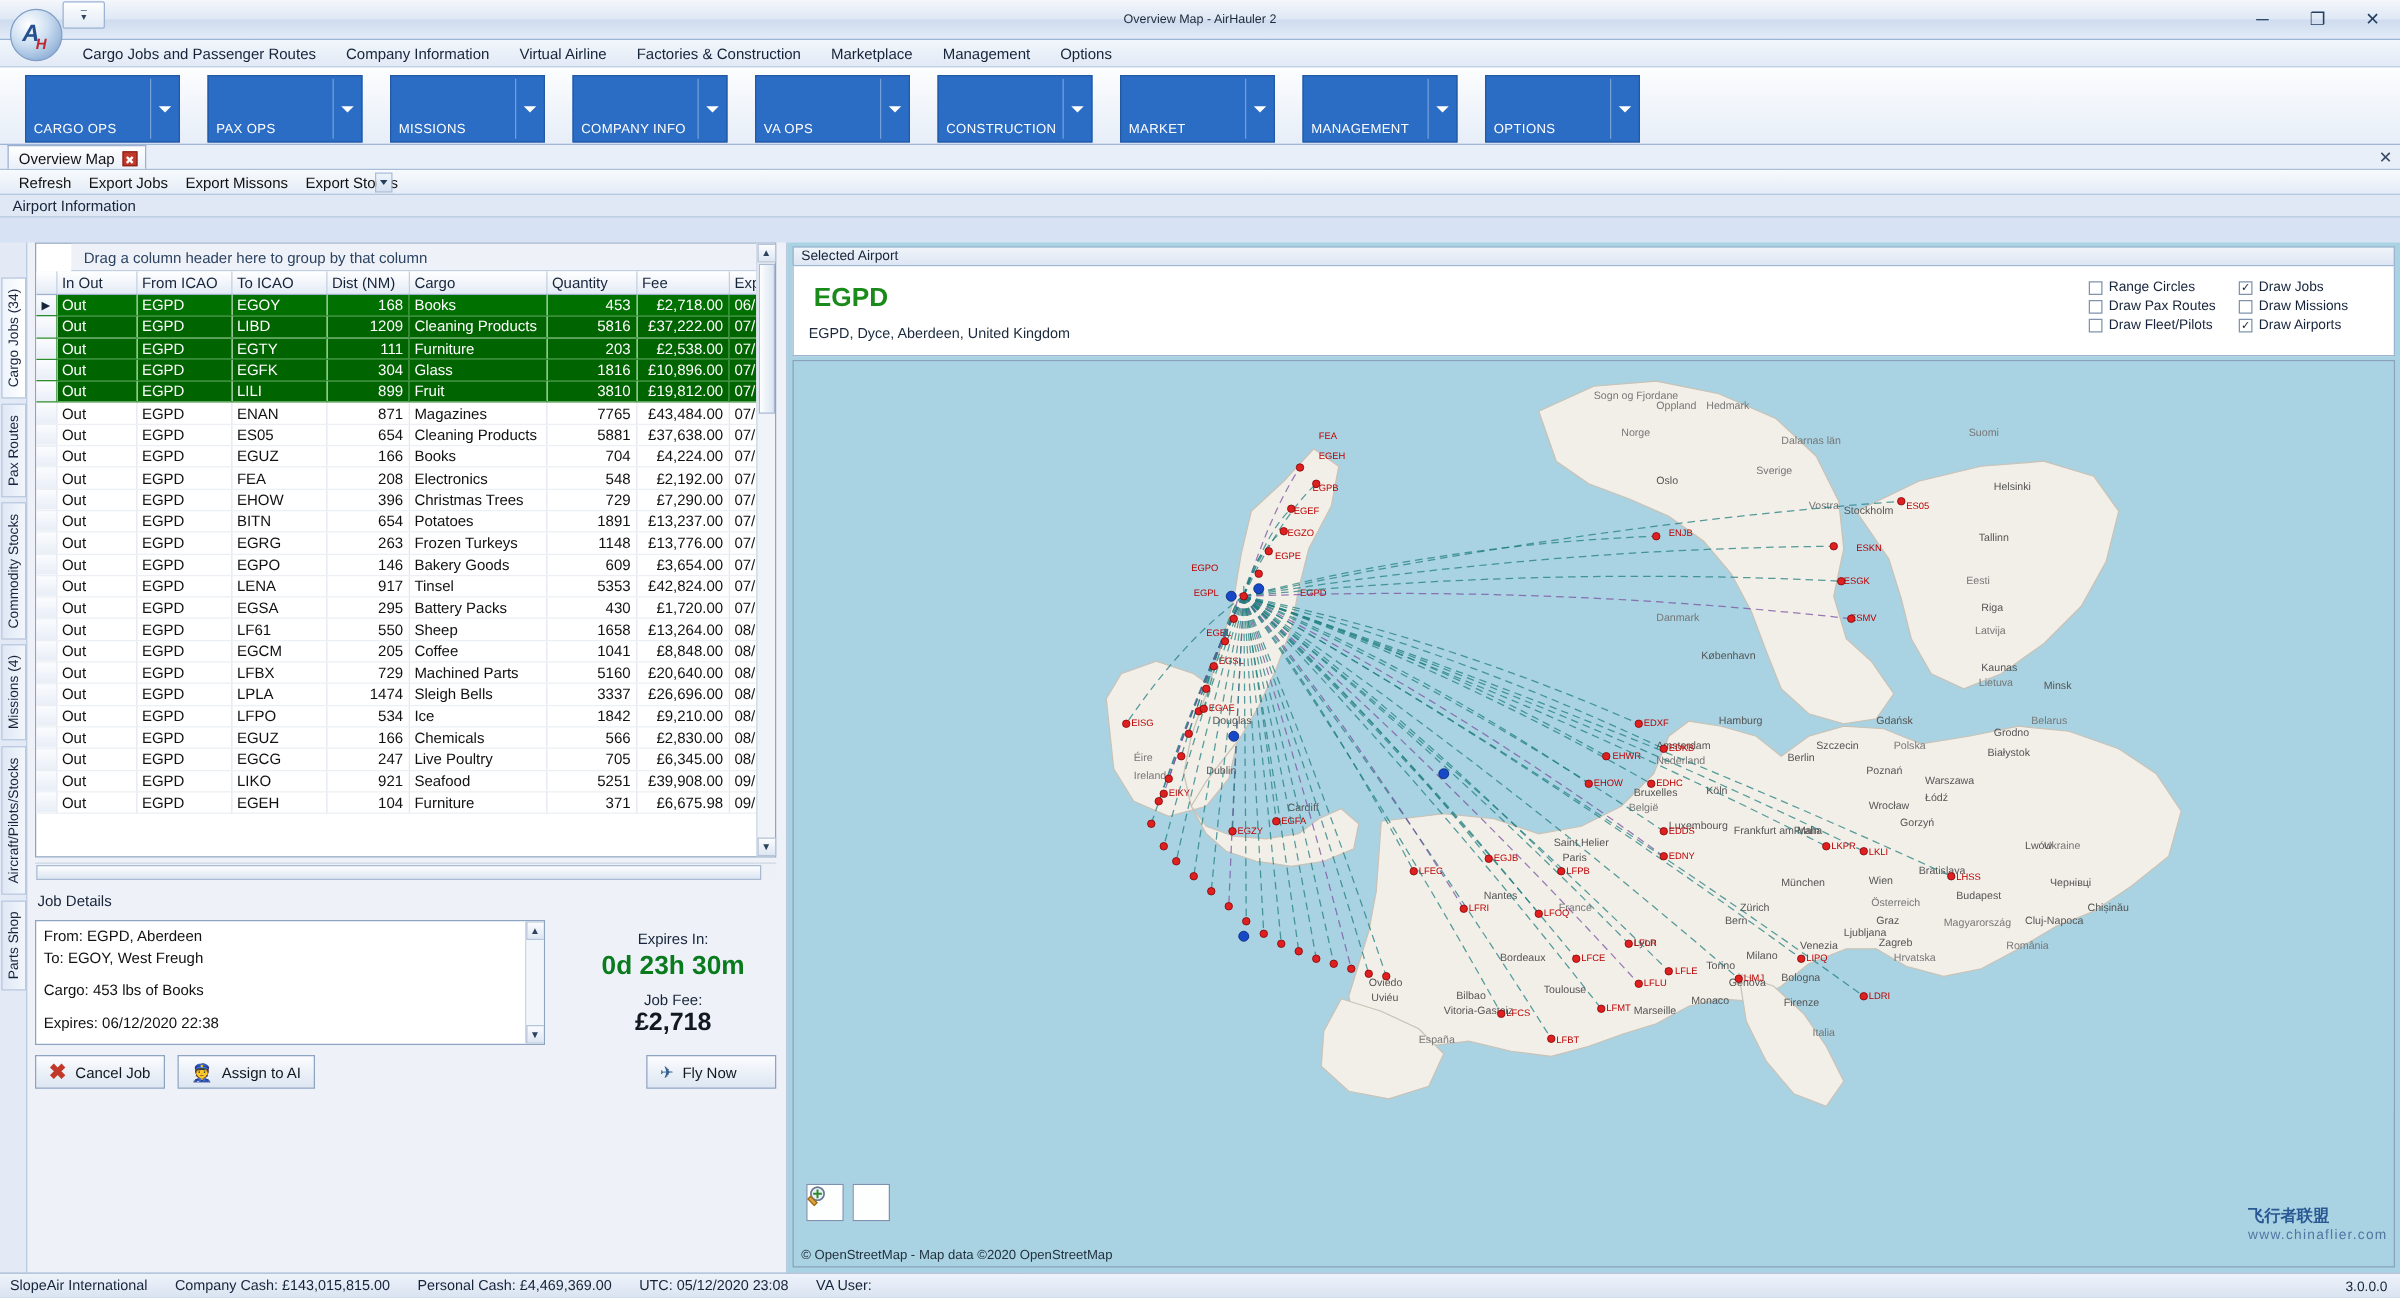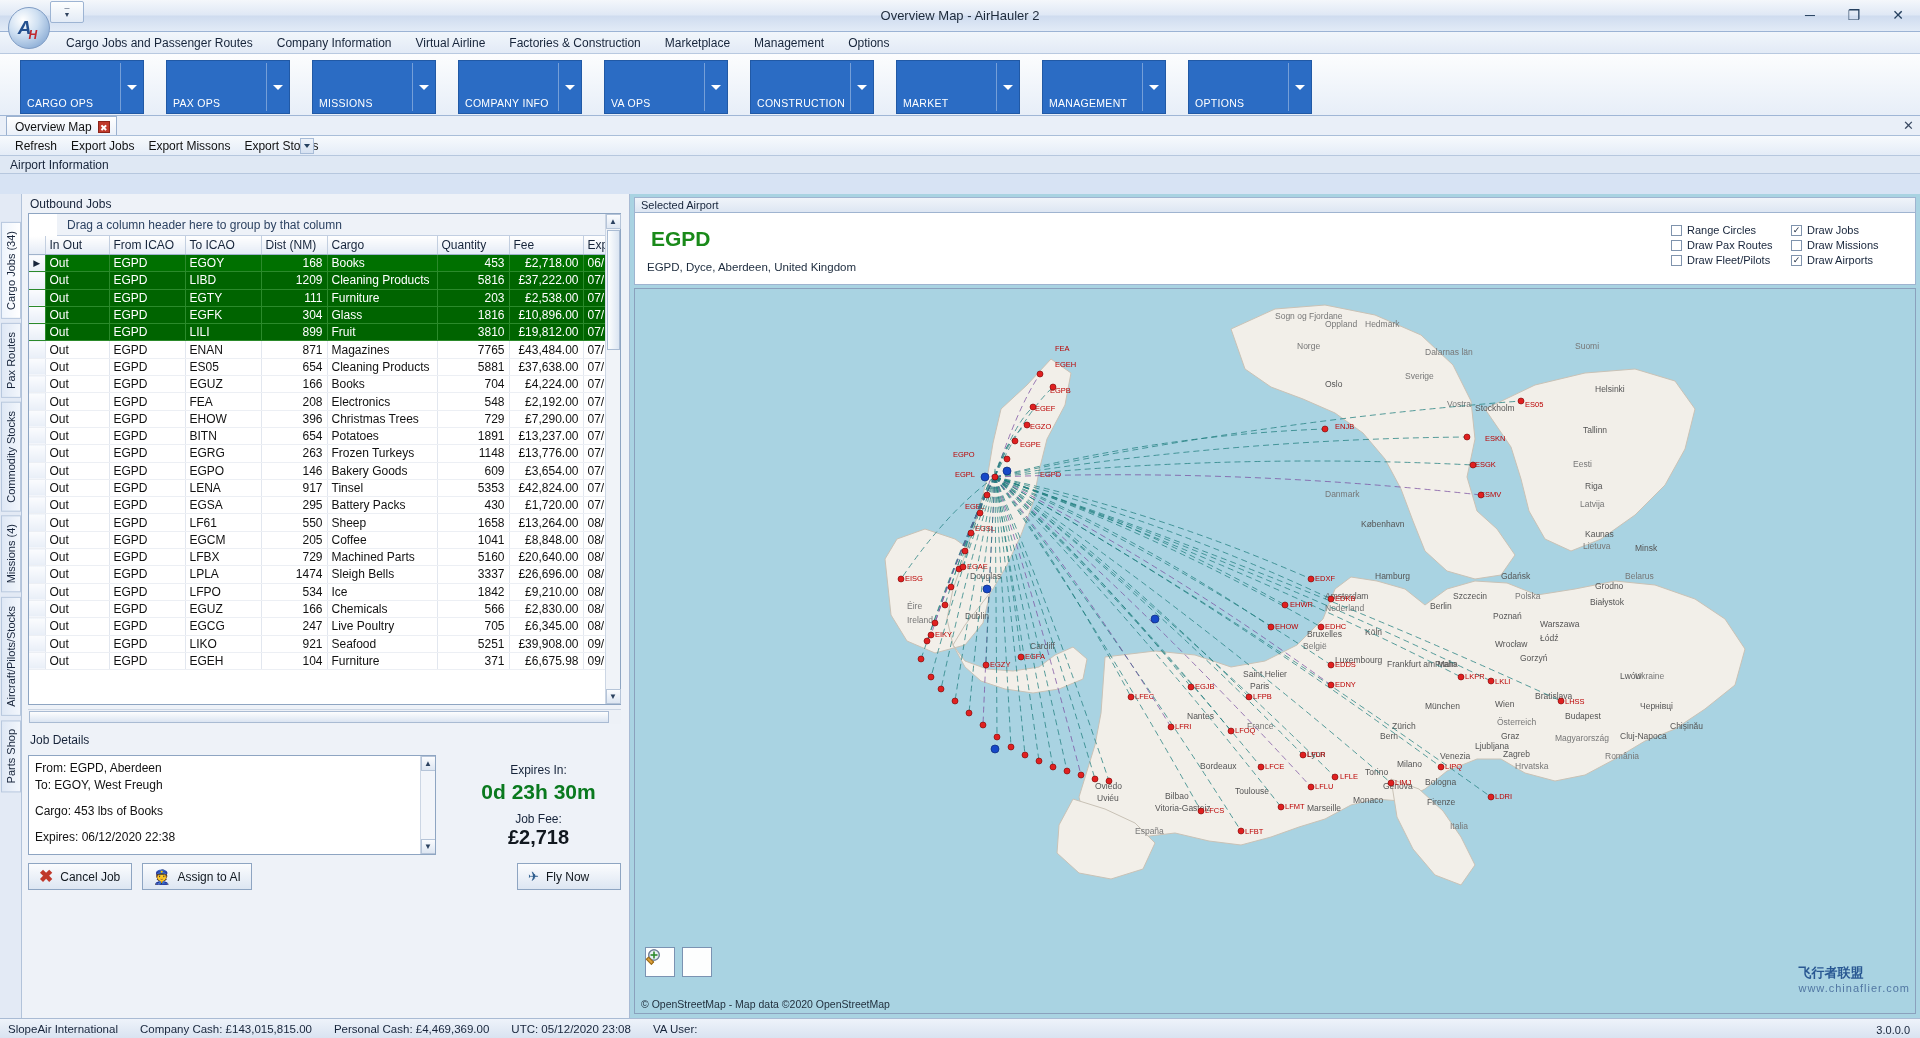--- a/index.html
+++ b/index.html
@@ -31,21 +31,21 @@
   .app-logo span.red{ color:#c0282d; font-size:12px; position:relative; top:7px; left:-3px;}
   .qat{
     position:absolute; left:50px; top:1px; width:34px; height:22px;
     background:linear-gradient(to bottom,#fdfefe,#e3ebf6);
     border:1px solid #9db4d3; border-radius:2px;
     display:flex; align-items:center; justify-content:center;
     font-size:8px; color:#31445f; flex-direction:column; line-height:6px;
   }
   .title-text{
     position:absolute; left:0; right:0; text-align:center;
-    font-size:13px; color:#1d2a3a;
+    font-size:10px; color:#1d2a3a;
   }
   .win-btns{ position:absolute; right:0; top:0; display:flex; height:32px; }
   .win-btn{ width:44px; height:30px; display:flex; align-items:center; justify-content:center;
     font-size:14px; color:#25405f; }
 
   
   .menubar{
     height:22px; background:linear-gradient(to bottom,#f1f6fb,#e2eaf6);
     border-bottom:1px solid #b8c9e0;
     display:flex; align-items:center; padding-left:54px;
@@ -319,21 +319,20 @@
   <div class="vtabs">
     <div class="vtab active">Cargo Jobs (34)</div>
     <div class="vtab">Pax Routes</div>
     <div class="vtab">Commodity Stocks</div>
     <div class="vtab">Missions (4)</div>
     <div class="vtab">Aircraft/Pilots/Stocks</div>
     <div class="vtab">Parts Shop</div>
   </div>
 
   <div class="leftpane">
-    <div class="grp-title">Outbound Jobs</div>
 
     <div class="panel grid-wrap" style="height:492px;">
       <div class="grouparea">Drag a column header here to group by that column</div>
       <div style="position:absolute; left:0; right:15px; top:22px; bottom:0; overflow:hidden;">
         <table class="grid">
           <colgroup>
             <col style="width:16px">
               <col style="width:64px">
               <col style="width:76px">
               <col style="width:76px">

